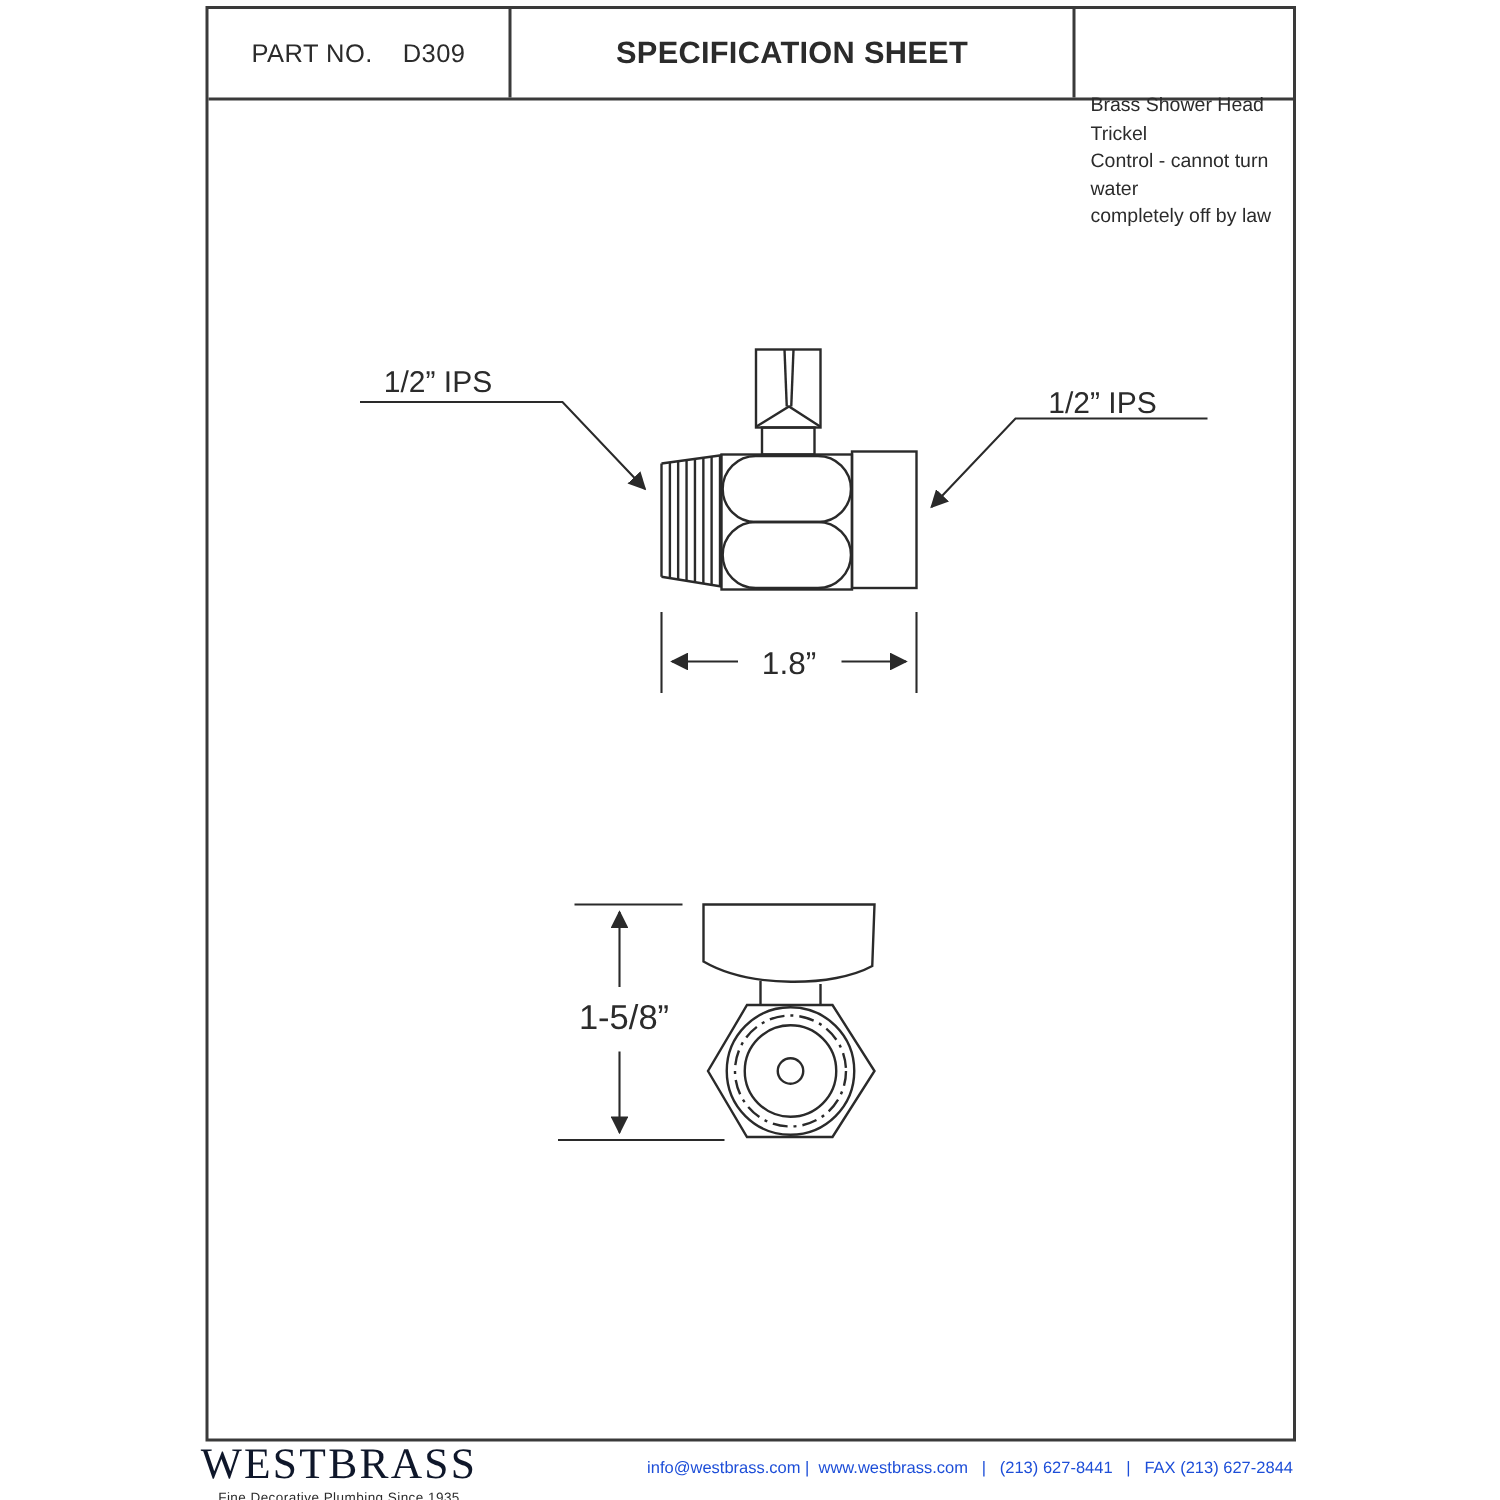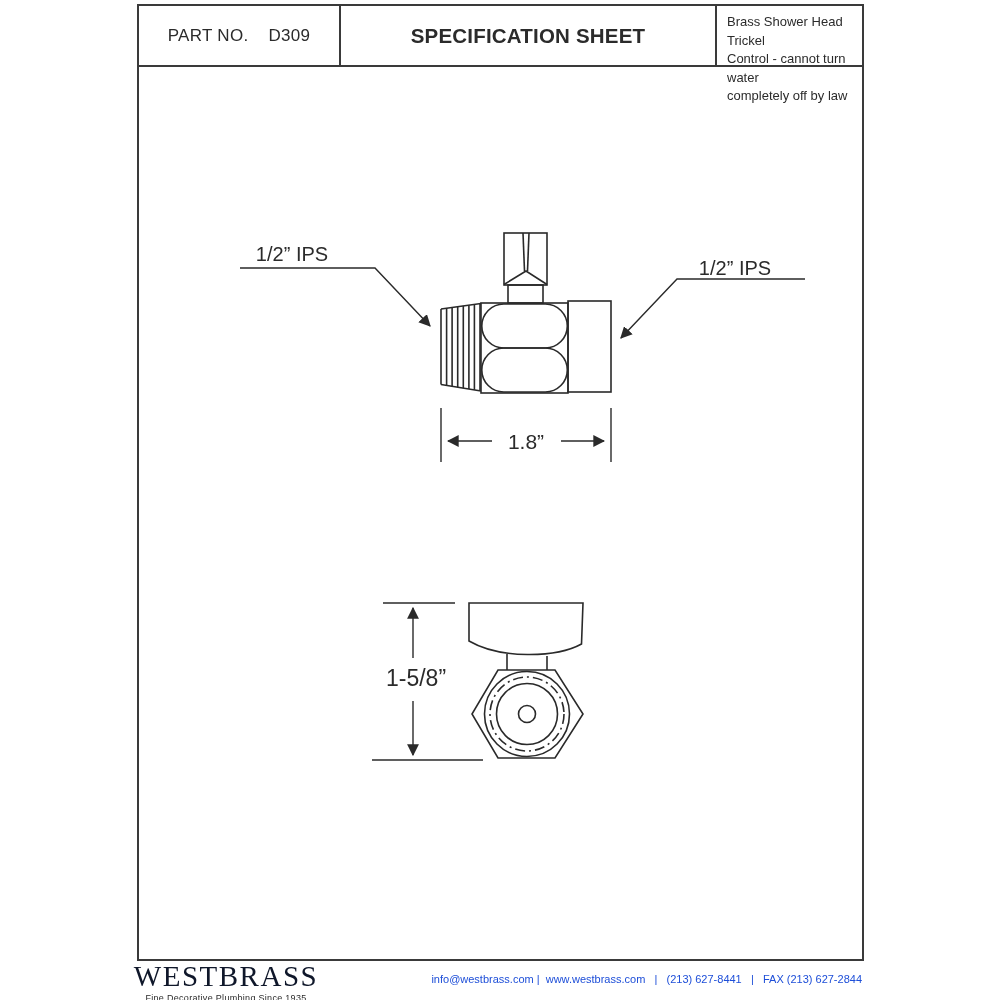--- a/index.html
+++ b/index.html
@@ -9,21 +9,21 @@
   
   .sheet-frame{position:absolute;left:137px;top:4px;width:727px;height:957px;
                border:2px solid #3a3a3a;box-sizing:border-box;background:#fff;}
   .header-row{display:flex;height:61px;border-bottom:2px solid #3a3a3a;box-sizing:border-box;}
   .hcell{box-sizing:border-box;display:flex;align-items:center;justify-content:center;}
   .hcell.part{width:202px;border-right:2px solid #3a3a3a;gap:20px;
               font-size:17px;letter-spacing:.3px;}
   .hcell.title{width:376px;border-right:2px solid #3a3a3a;
                font-size:20.5px;font-weight:600;letter-spacing:.2px;}
   .hcell.desc{flex:1;flex-direction:column;align-items:flex-start;justify-content:flex-start;
-              padding:7px 6px 0 10px;font-size:13px;line-height:18.5px;}
+              padding:7px 6px 0 10px;font-size:13px;line-height:18.5px;margin-top:48px;}
 
   
   .draw-svg{position:absolute;left:0;top:0;width:1000px;height:1000px;}
   .ink{stroke:#2a2a2a;fill:none;stroke-width:1.6;}
   .thin{stroke:#2a2a2a;fill:none;stroke-width:1.4;}
   .dimtext{font-family:"Liberation Sans",sans-serif;fill:#2b2b2b;stroke:none;}
 
   
   .brand-block{position:absolute;left:131px;top:960px;width:190px;text-align:center;}
   .brand{font-family:"Liberation Serif",serif;font-size:29px;letter-spacing:1.5px;

